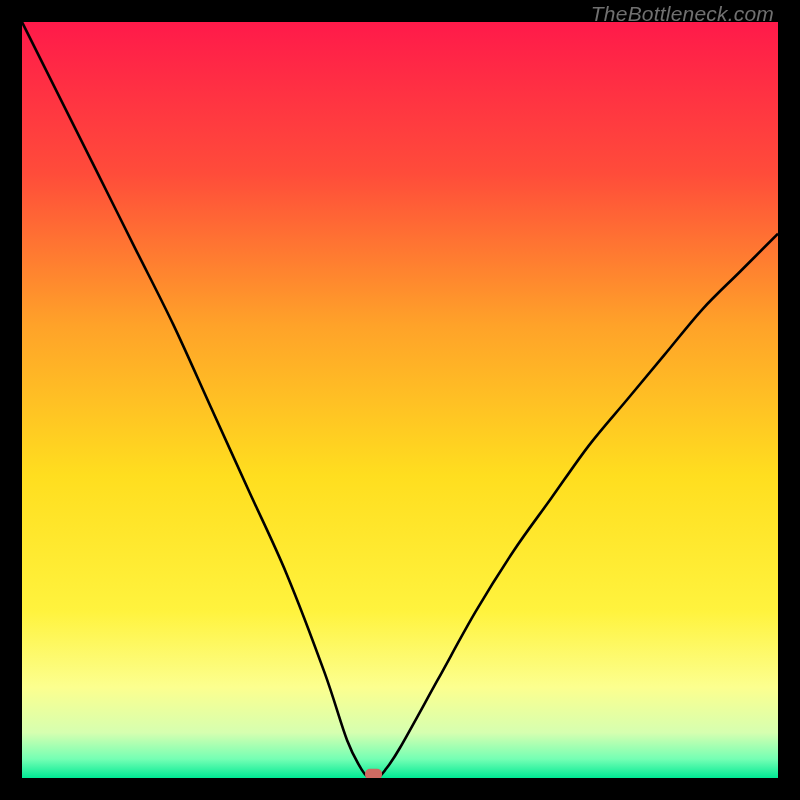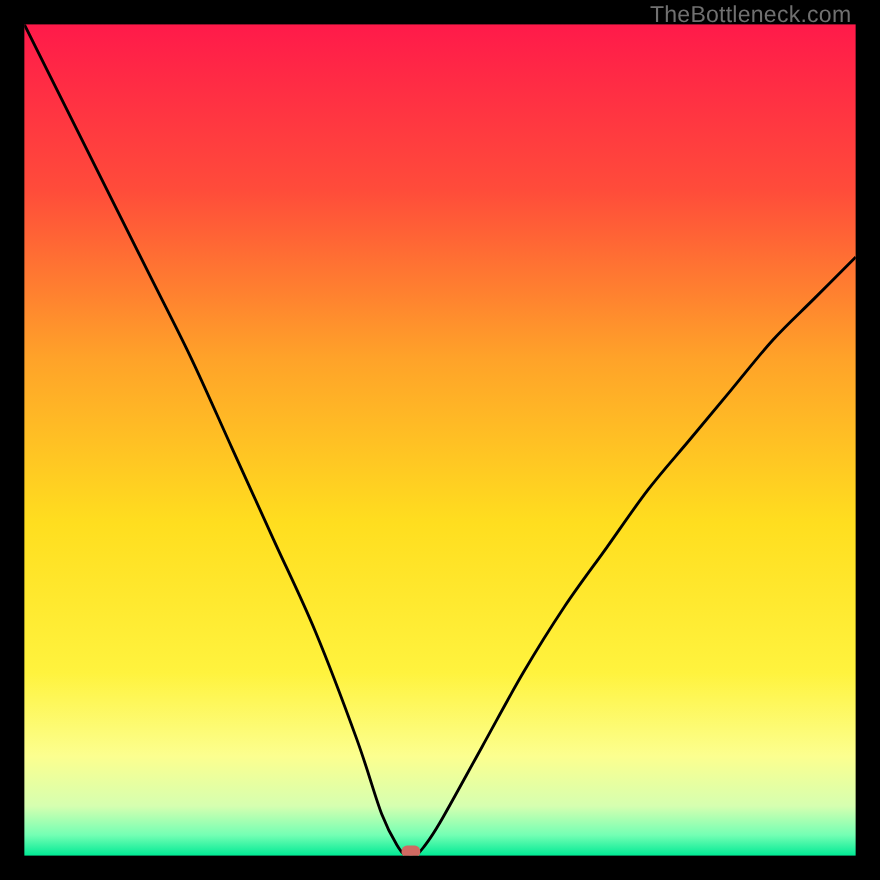--- a/index.html
+++ b/index.html
@@ -27,20 +27,21 @@
     height: 756px;
   }
   .watermark {
     position: absolute;
     top: 2px;
     right: 26px;
     color: #707070;
     font-size: 21px;
     font-weight: 500;
     letter-spacing: 0.2px;
+    font-style: italic;
   }
 </style>
 </head>
 <body>
 
 <div class="frame">
   <svg class="plot-area" viewBox="0 0 756 756">
     <defs>
       <linearGradient id="bg-grad" x1="0" y1="0" x2="0" y2="1">
           <stop offset="0%" stop-color="#ff1a4a"></stop>

